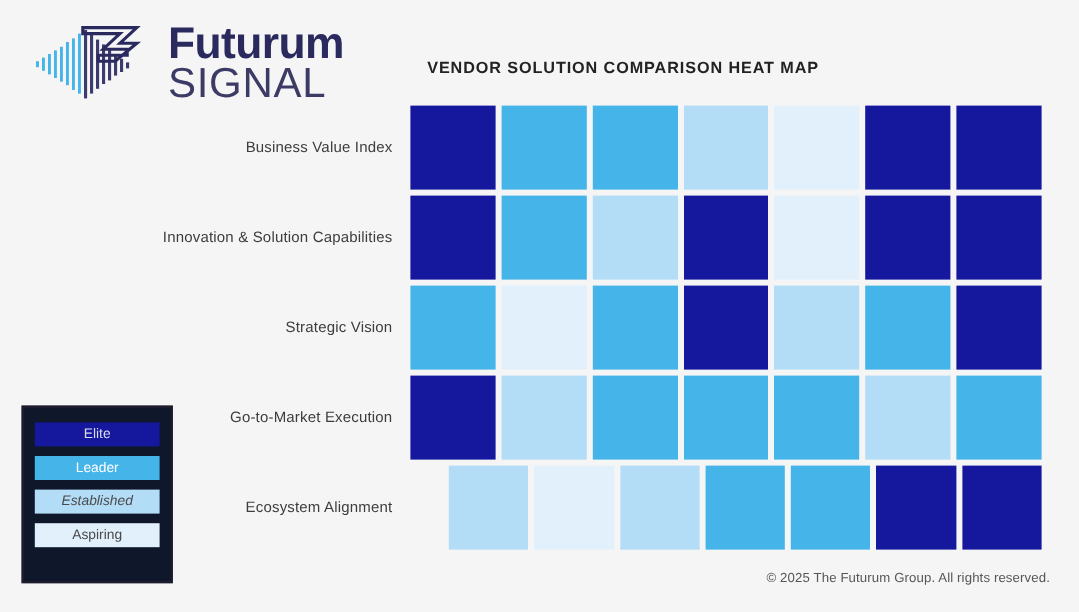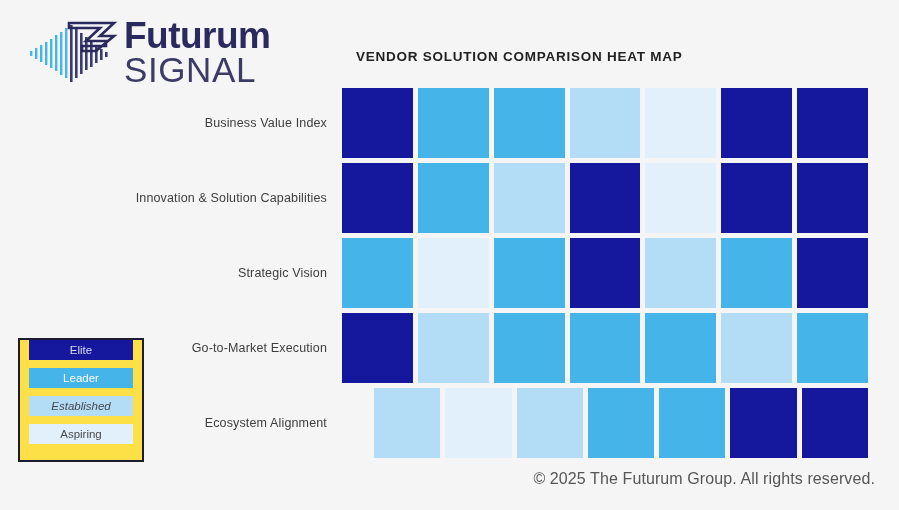--- a/index.html
+++ b/index.html
@@ -24,21 +24,21 @@
     height: 78px;
     display: flex;
     align-items: center;
   }
   #logo-mark {
     width: 98px;
     height: 66px;
     flex: 0 0 auto;
   }
   #logo-wordmark {
-    margin-left: 4px;
+    margin-left: 20px;
     line-height: 0.94;
   }
   #logo-futurum {
     font-size: 37px;
     font-weight: bold;
     color: #2b2a5e;
     letter-spacing: -0.5px;
     display: block;
   }
   #logo-signal {
@@ -111,39 +111,39 @@
   #legend-title {
     text-align: center;
     font-size: 13px;
     font-weight: bold;
     color: #222222;
     letter-spacing: 0.7px;
     margin-bottom: 8px;
   }
   #legend-box {
     border: 2.5px solid #1c1c2e;
-    background: #fde047;
-    padding: 0 9px;
+    background: #0f172a;
+    padding: 12px 9px;
     box-sizing: border-box;
   }
   .legend-item {
     height: 20px;
     line-height: 20px;
     text-align: center;
     font-size: 11.5px;
     margin-bottom: 8px;
   }
   .legend-item:last-child { margin-bottom: 16px; }
 
   
   #footer {
     position: absolute;
     right: 24px;
     bottom: 22px;
-    font-size: 16px;
+    font-size: 11px;
     color: #565656;
     letter-spacing: 0.1px;
   }
 </style>
 </head>
 <body>
 
 <div id="logo-block">
   <svg id="logo-mark" viewBox="0 0 98 66">
     <g fill="#45b4e9">

